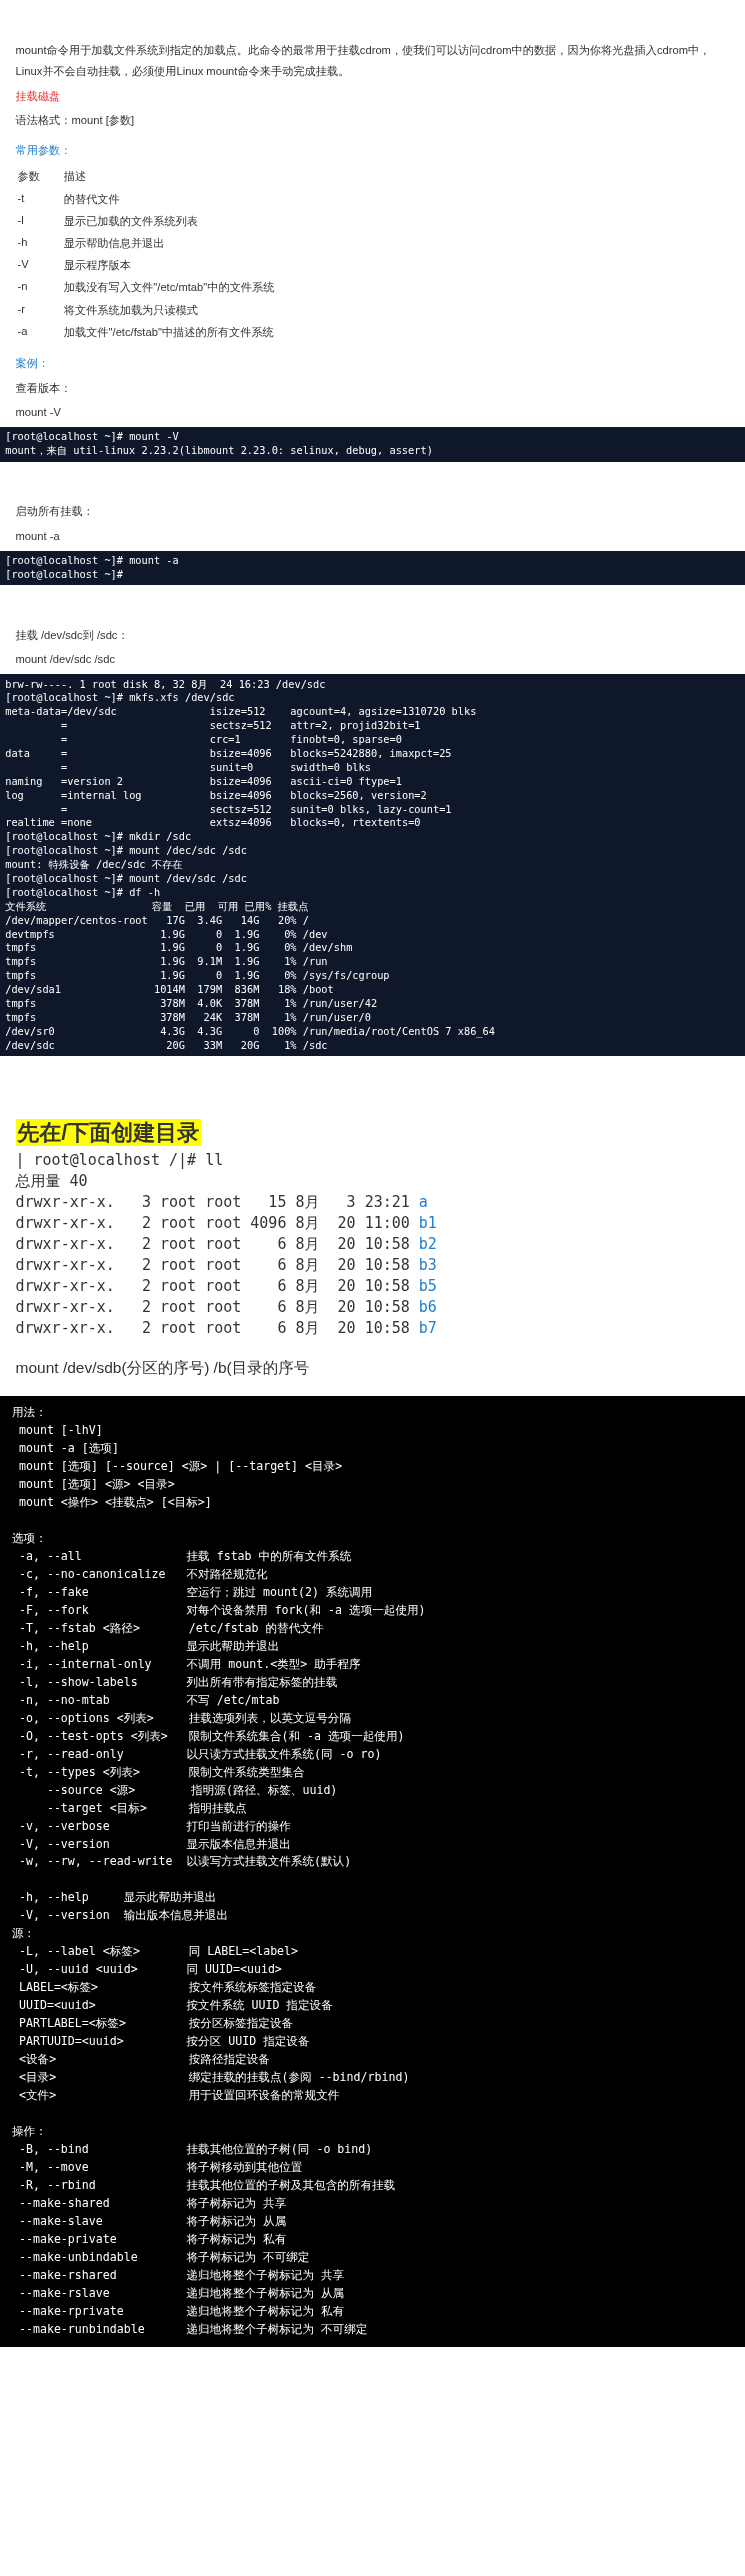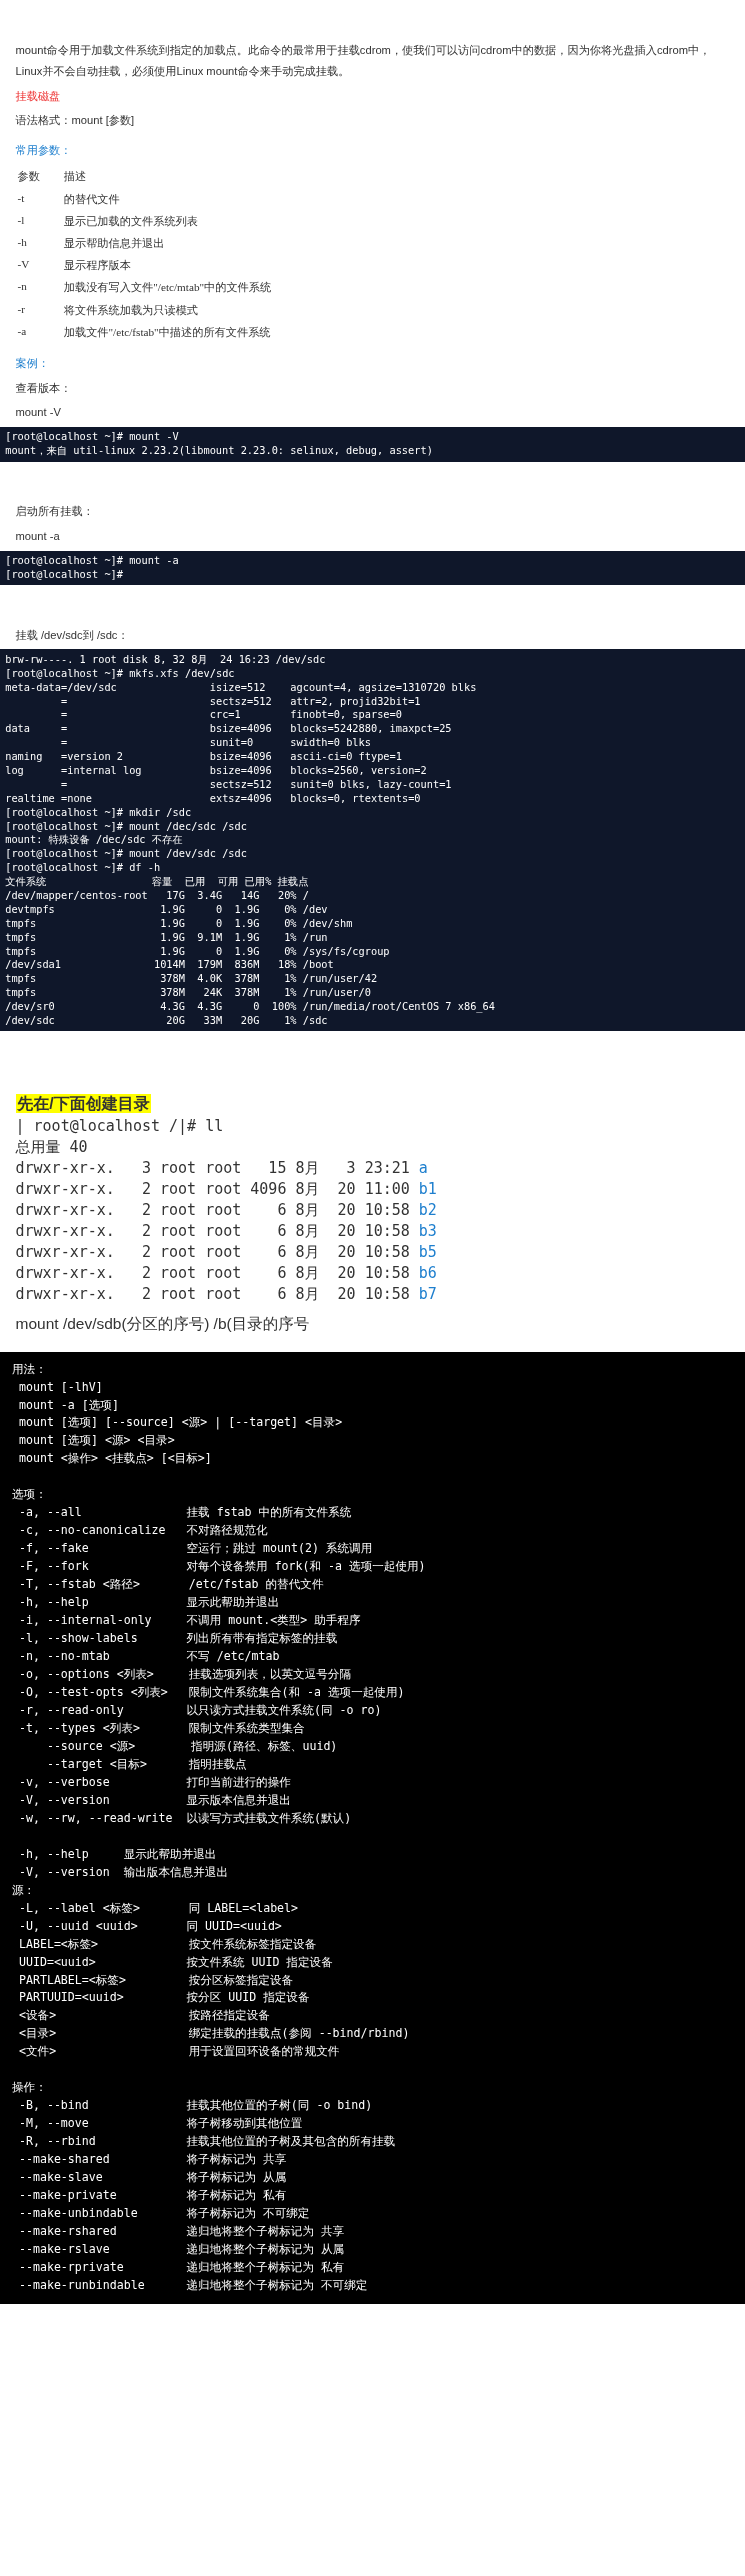--- a/index.html
+++ b/index.html
@@ -1,26 +1,26 @@
 <!DOCTYPE html>
 <html style="font-size:14px"><head>
 <meta charset="utf-8">
 <style>
 body { margin:0; padding:0; font-family:"Microsoft YaHei",Arial,sans-serif; font-size:11.2px; color:#333; background:#fff; width:746px; }
 .content { padding:10.3px 15.5px 0 15.5px;margin-top:26px; }
 p { margin:3.4px 0; line-height:1.9; }
 .red { color:#e33; }
 .section-title { color:#1e7fce; margin-top:8.6px; margin-bottom:3.4px; }
-.params td { padding:2.6px 10.3px 2.6px 0; vertical-align:top;font-family:Liberation Serif, serif; }
+.params td { padding:2.6px 10.3px 2.6px 0; vertical-align:top; }
 .params td:first-child { min-width:34px; }
 .term { background:#0f172a; color:#fff; font-family:Consolas,monospace; font-size:10.3px; padding:3.4px 5.2px; white-space:pre; line-height:1.35; }
-.hl { background:#ff0; font-weight:bold; font-size:16px; padding:0.9px 1.7px;text-align:right; }
+.hl { background:#ff0; font-weight:bold; font-size:22px; padding:0.9px 1.7px;text-align:right; }
 .ls-block { font-family:Consolas,monospace; font-size:15px; white-space:pre; line-height:1.4; padding:1.7px 0; }
 .ls-block .b { color:#1e7fce; }
-.mount-title { font-size:15.5px; margin:7px 0 17px 0; font-family:Arial,sans-serif; }
+.mount-title { font-size:15.5px; margin:17px 0 17px 0; font-family:Arial,sans-serif; }
 .help-block { background:#000; color:#fff; font-family:Consolas,"Microsoft YaHei",monospace; font-size:11.6px; padding:8.6px 12px; white-space:pre; line-height:1.55; }
 </style>
 </head>
 <body>
 
 <div class="content">
   <p>mount命令用于加载文件系统到指定的加载点。此命令的最常用于挂载cdrom，使我们可以访问cdrom中的数据，因为你将光盘插入cdrom中，Linux并不会自动挂载，必须使用Linux mount命令来手动完成挂载。</p>
   <p class="red">挂载磁盘</p>
 
   <p>语法格式：mount [参数]</p>
@@ -73,20 +73,21 @@
 
 <div class="content">
   <p>启动所有挂载：</p>
   <p>mount -a</p>
 </div>
 <div class="term">[root@localhost ~]# mount -a
 [root@localhost ~]#</div>
 
 <div class="content">
   <p>挂载 /dev/sdc到 /sdc：</p>
+  <p>mount /dev/sdc /sdc</p>
 </div>
 <div class="term">brw-rw----. 1 root disk 8, 32 8月  24 16:23 /dev/sdc
 [root@localhost ~]# mkfs.xfs /dev/sdc
 meta-data=/dev/sdc               isize=512    agcount=4, agsize=1310720 blks
          =                       sectsz=512   attr=2, projid32bit=1
          =                       crc=1        finobt=0, sparse=0
 data     =                       bsize=4096   blocks=5242880, imaxpct=25
          =                       sunit=0      swidth=0 blks
 naming   =version 2              bsize=4096   ascii-ci=0 ftype=1
 log      =internal log           bsize=4096   blocks=2560, version=2

